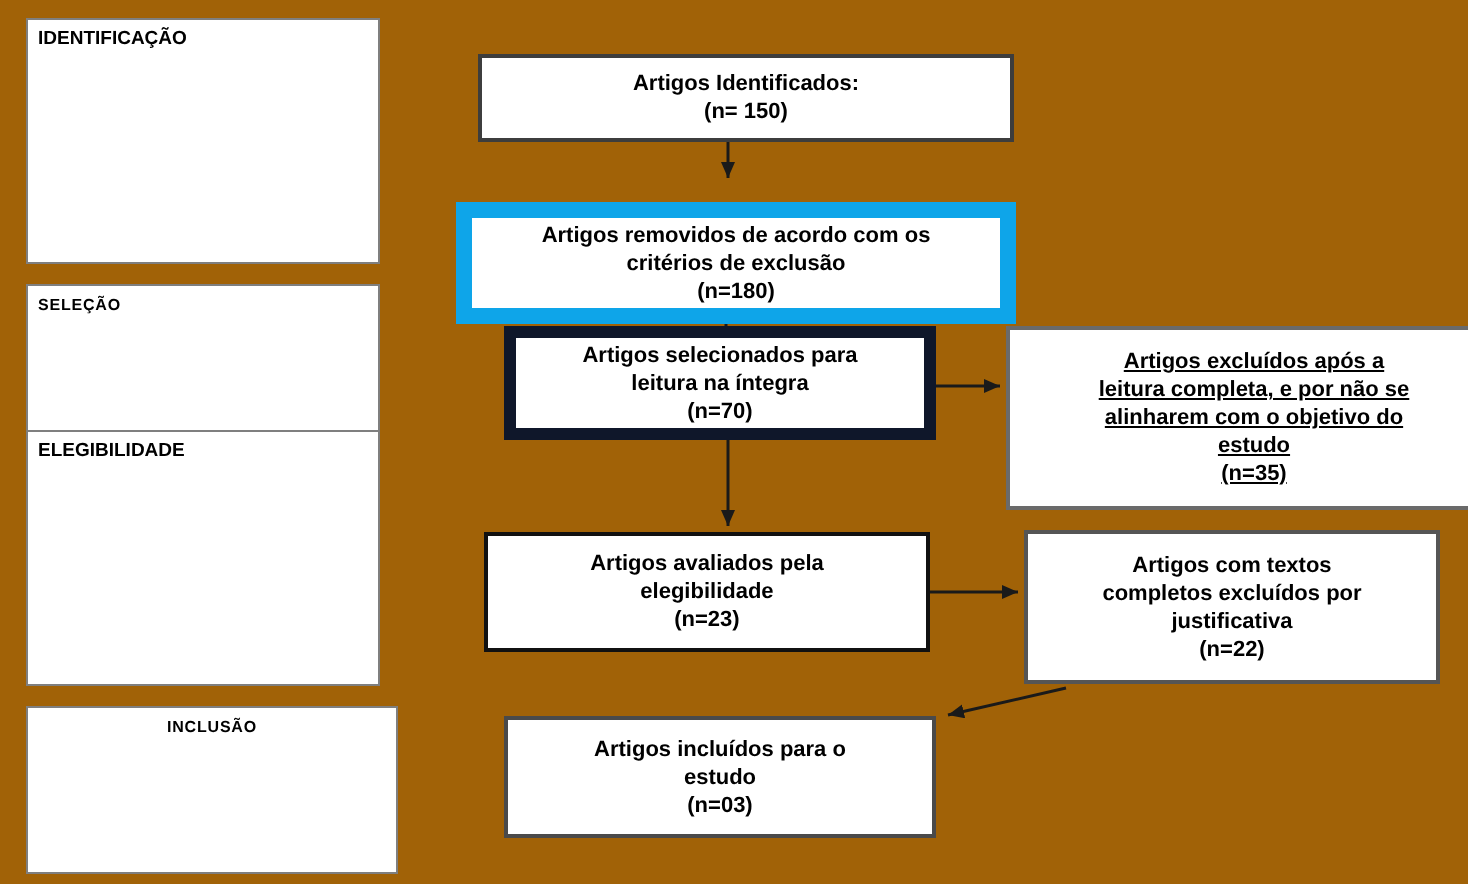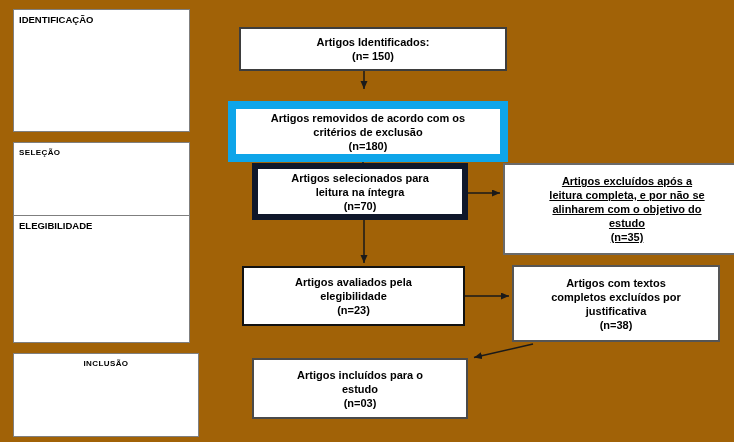--- a/index.html
+++ b/index.html
@@ -131,16 +131,16 @@
     <div class="btext">Artigos excluídos após a
 leitura completa, e por não se
 alinharem com o objetivo do
 estudo
 (n=35)</div>
   </div>
   <div class="fbox" id="box-excluded-justified">
     <div class="btext">Artigos com textos
 completos excluídos por
 justificativa
-(n=38)</div>
+(n=22)</div>
   </div>
 
 </div>
 
 </body></html>

